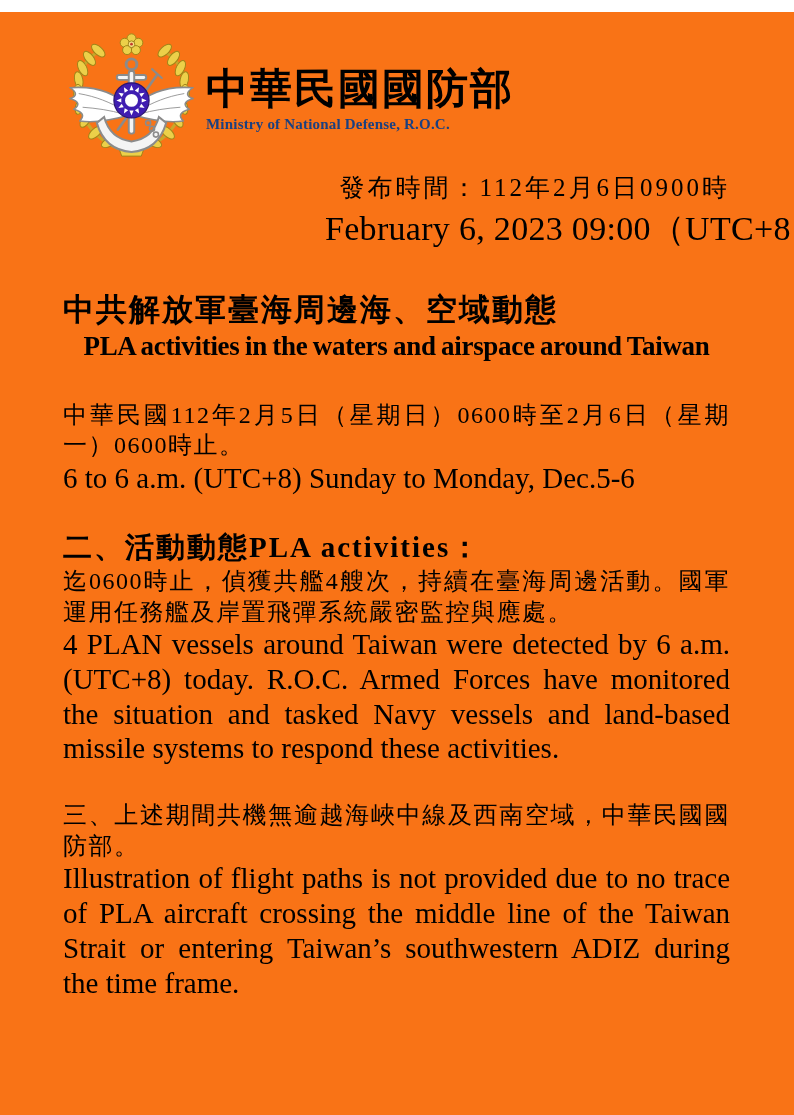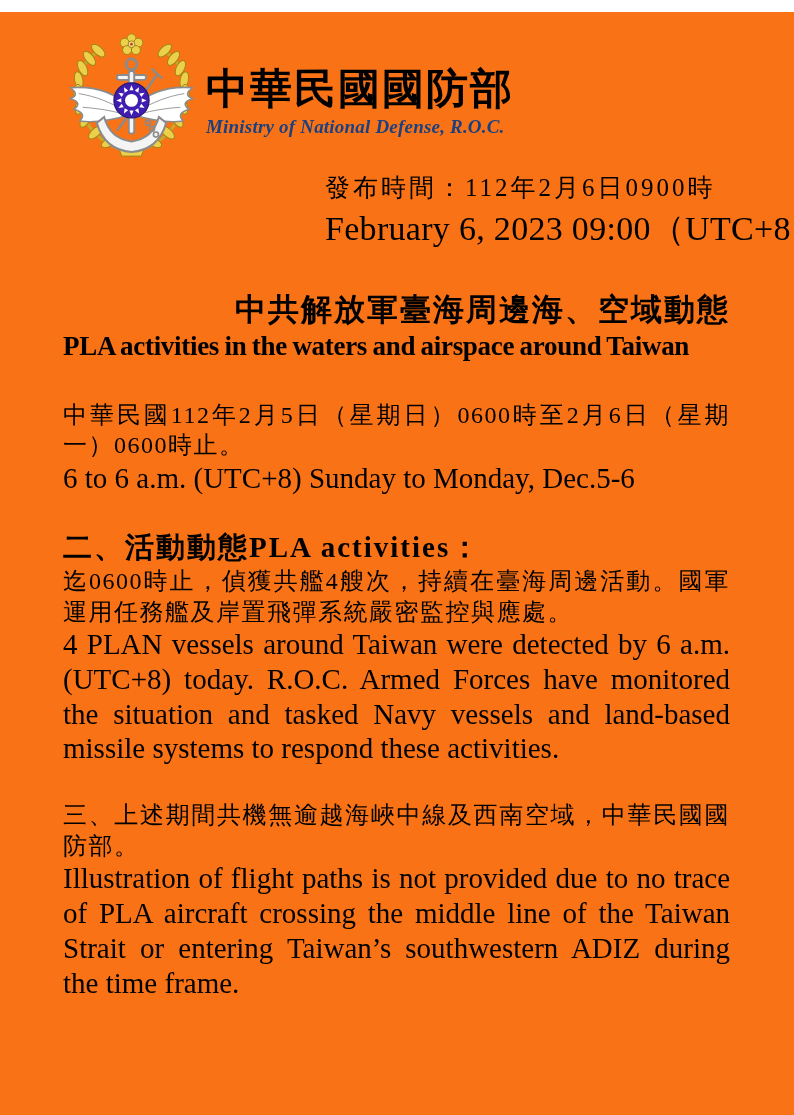--- a/index.html
+++ b/index.html
@@ -27,53 +27,53 @@
   .agency { margin-left: 6px; padding-top: 34px; }
   .agency-zh {
     font-size: 42px;
     font-weight: 700;
     letter-spacing: 2px;
     line-height: 1.12;
     color: #000000;
     white-space: nowrap;
   }
   .agency-en {
-    font-size: 19px;
+    font-size: 15px;
     font-weight: 700;
     color: #1b4080;
     letter-spacing: 0.2px;
     margin-top: 3px;
     white-space: nowrap;
-    font-style: italic;
-  }
-  
-  .release-block { margin-left: 262px; margin-top: 8px; }
+  }
+  
+  .release-block { margin-left: 262px; margin-top: 8px; text-align: right; }
   .release-zh {
     font-size: 25px;
     letter-spacing: 3px;
     line-height: 1.3;
     white-space: nowrap;
   }
   .release-en {
     font-size: 34px;
     letter-spacing: 0.3px;
     line-height: 1.3;
     margin-top: 2px;
     white-space: nowrap;
   }
   
   .title-zh {
     margin-top: 40px;
-    text-align: right;
+    text-align: left;
     font-size: 31px;
     font-weight: 700;
     letter-spacing: 2px;
     line-height: 1.2;
   }
   .title-en {
+    text-align: center;
     font-size: 27px;
     font-weight: 700;
     letter-spacing: -0.3px;
     word-spacing: -1px;
     line-height: 1.1;
     margin-top: 4px;
   }
   
   .sec { margin-top: 34px; }
   .sec-first { margin-top: 38px; }

